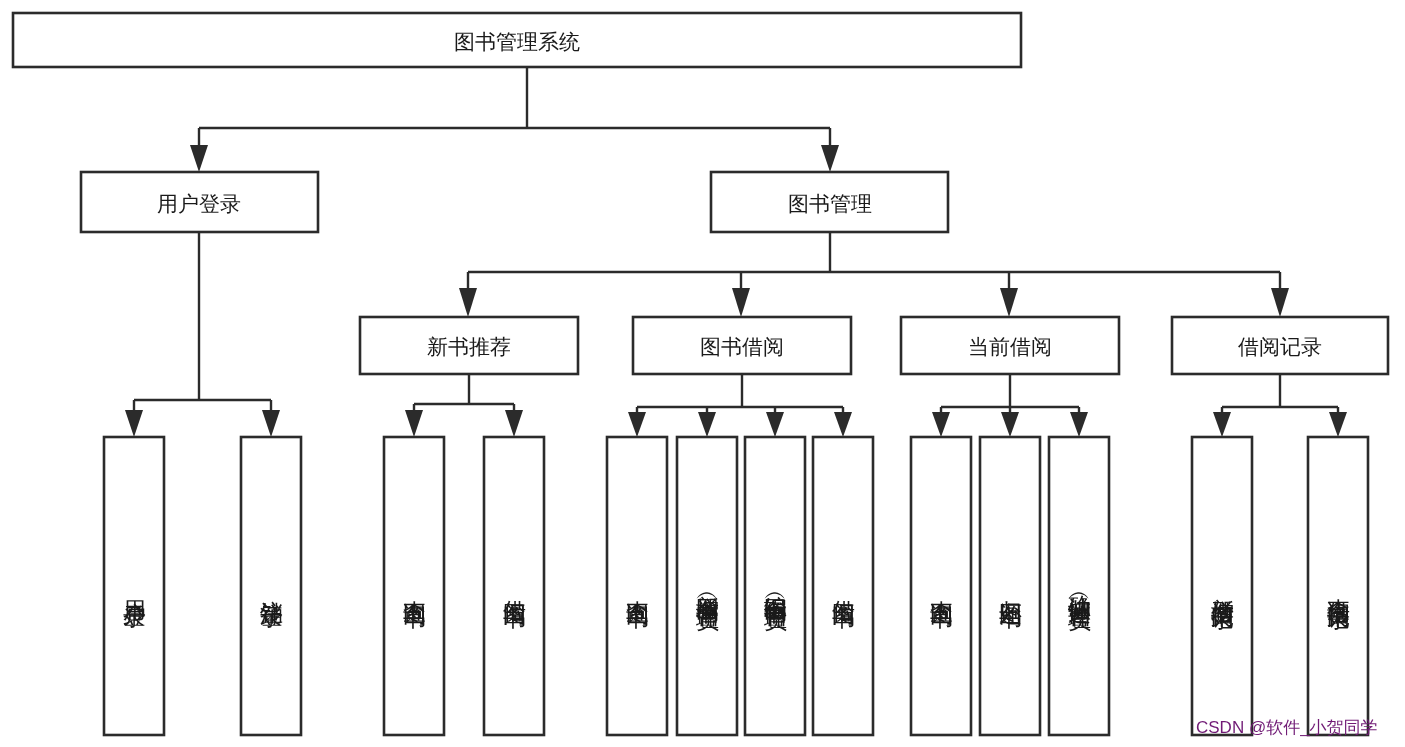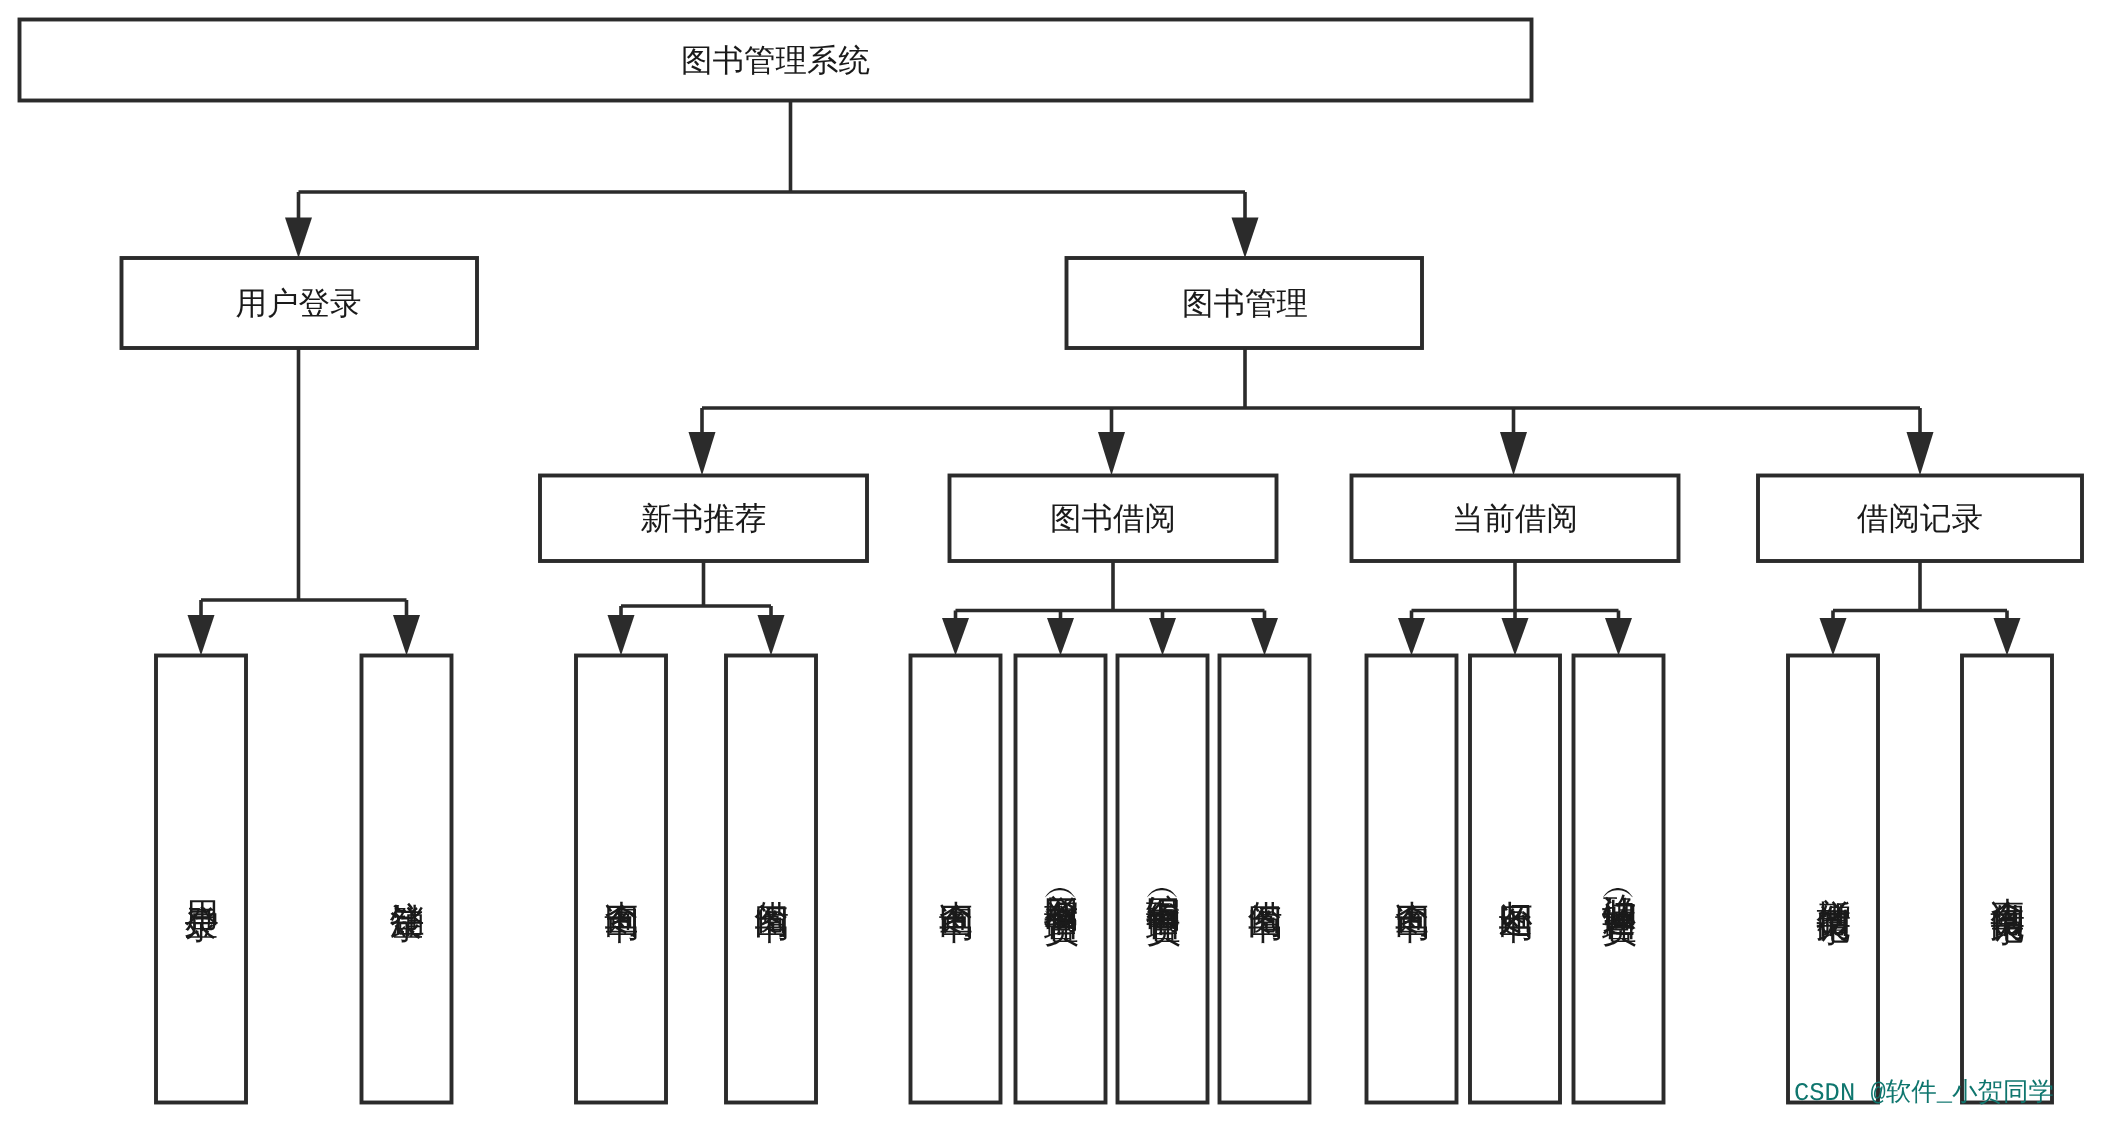--- a/index.html
+++ b/index.html
@@ -63,23 +63,23 @@
     font-family: "Liberation Sans", "DejaVu Sans", sans-serif;
     font-size: 23px;
     line-height: 1.04;
     letter-spacing: 2px;
     color: #1a1a1a;
     white-space: nowrap;
     text-align: center;
   }
   .watermark {
     position: absolute;
-    font-family: Liberation Mono, monospace;
+    font-family: Liberation Sans, sans-serif;
     font-size: 17px;
-    color: #0f766e;
+    color: #701a75;
     white-space: nowrap;
   }
 </style>
 </head>
 <body>
 
 <div id="diagram-root">
 
   <svg class="diagram-canvas" viewBox="0 0 1405 747">
 

